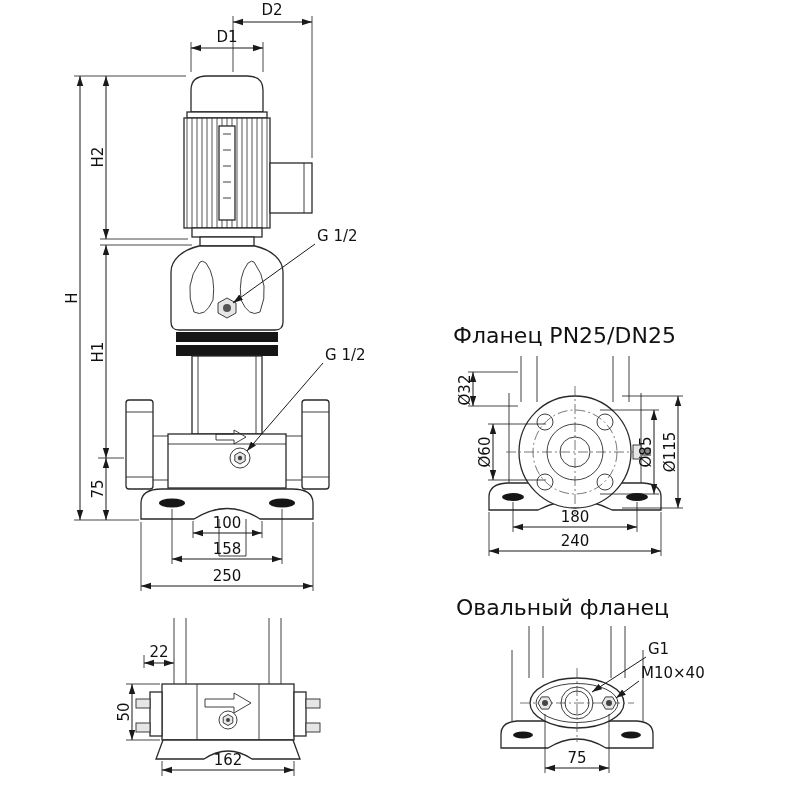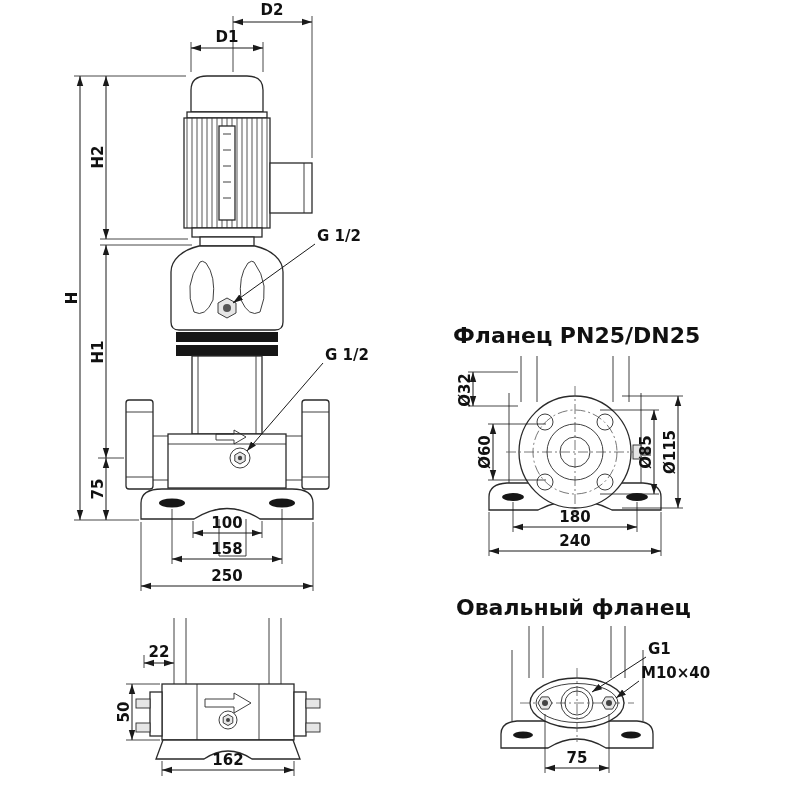--- a/index.html
+++ b/index.html
@@ -1,17 +1,17 @@
 <!DOCTYPE html>
 <html><head>
 <meta charset="utf-8">
 <style>
   html,body{margin:0;padding:0;background:#fff;}
   .page{position:relative;width:800px;height:800px;background:#fff;overflow:hidden;
-        font-family:"DejaVu Sans","Liberation Sans",sans-serif;font-weight:bold;}
+        font-family:"DejaVu Sans","Liberation Sans",sans-serif;}
   svg{display:block;}
   svg text{font-family:"DejaVu Sans","Liberation Sans",sans-serif;fill:#111;}
   .dim-label{font-size:15px;}
   .title-label{font-size:22px;}
   .outline{fill:#fff;stroke:#2a2a2a;stroke-width:1.3;}
   .thin{fill:none;stroke:#2a2a2a;stroke-width:0.9;}
   .dim{stroke:#1a1a1a;stroke-width:1;fill:none;}
   .ext{stroke:#1a1a1a;stroke-width:0.8;fill:none;}
   .cl{stroke:#555;stroke-width:0.8;stroke-dasharray:10 3 2 3;fill:none;}
   .dark{fill:#161616;stroke:none;}

